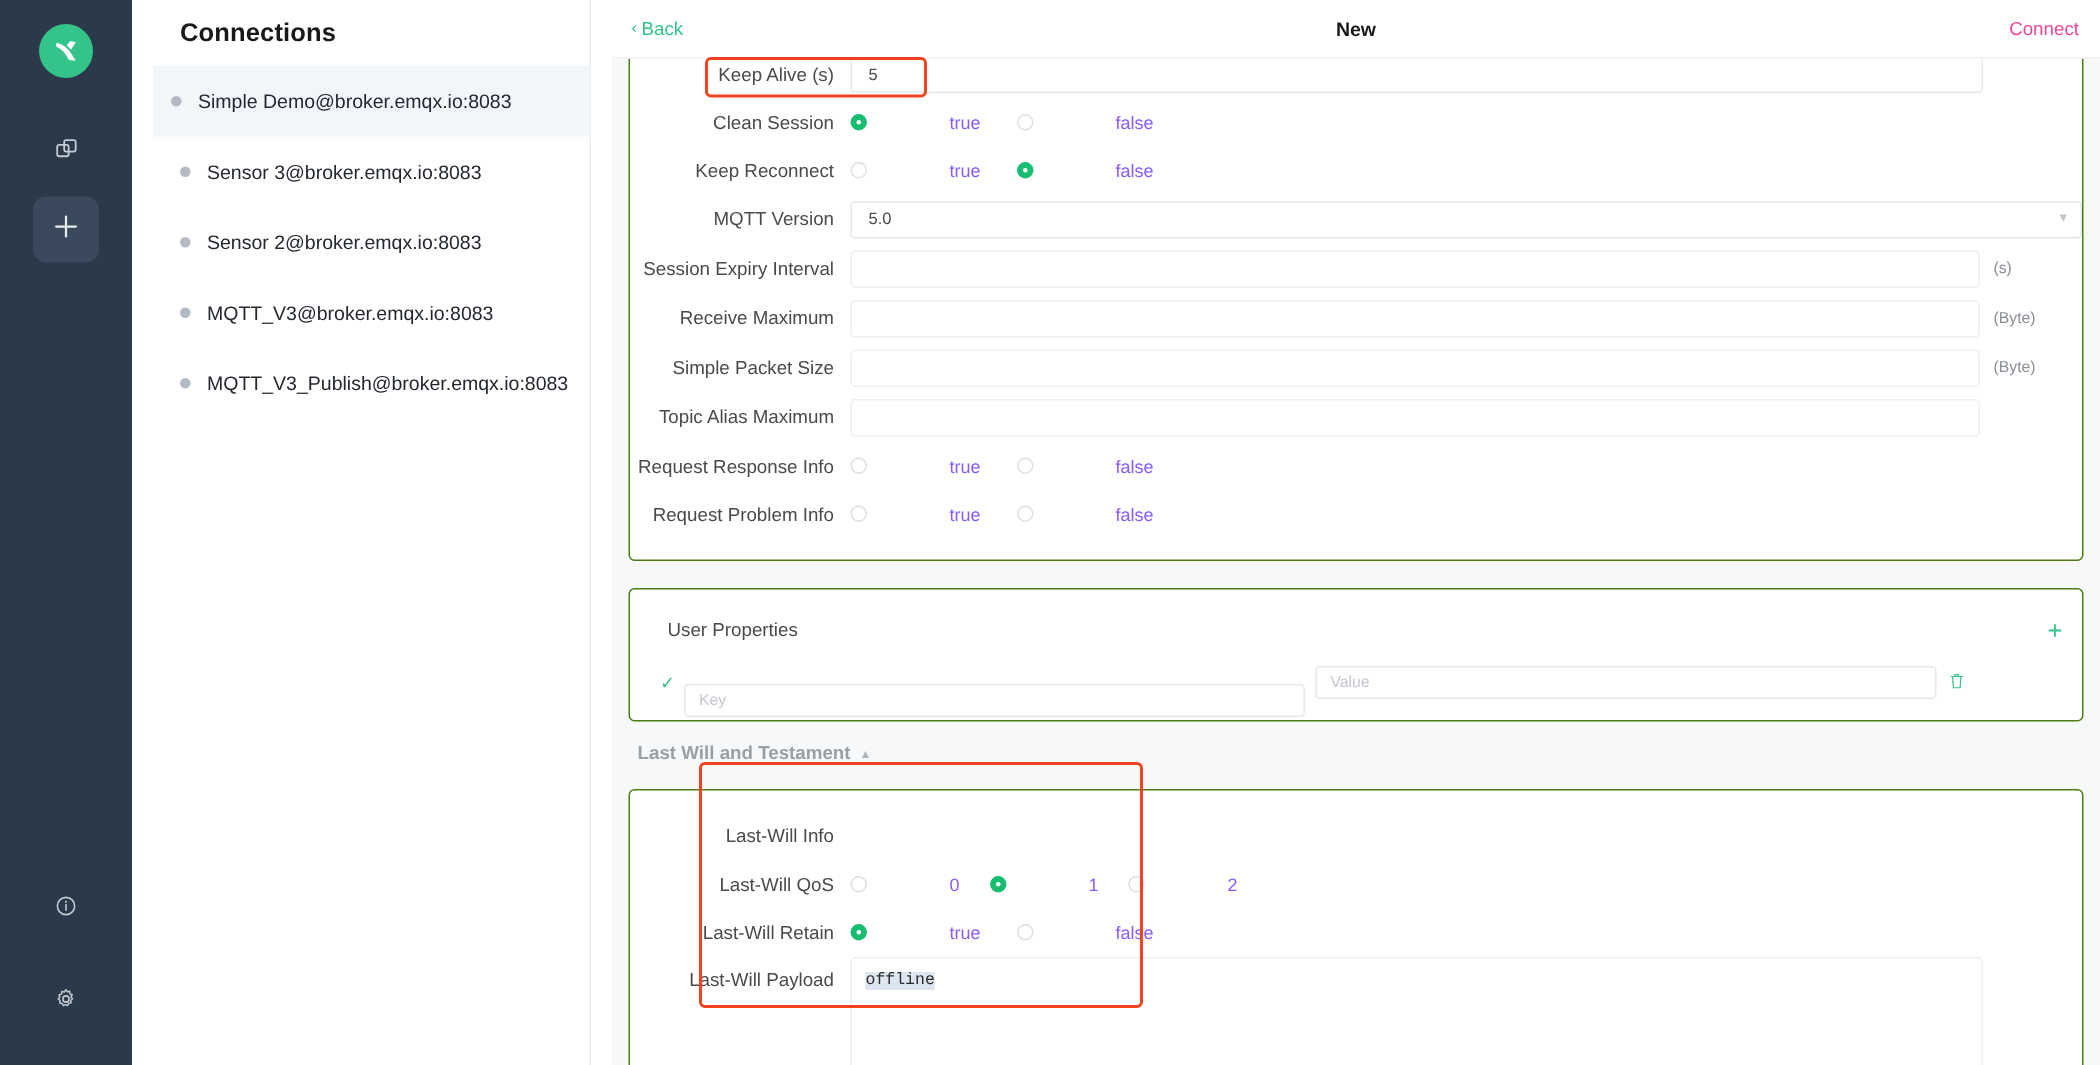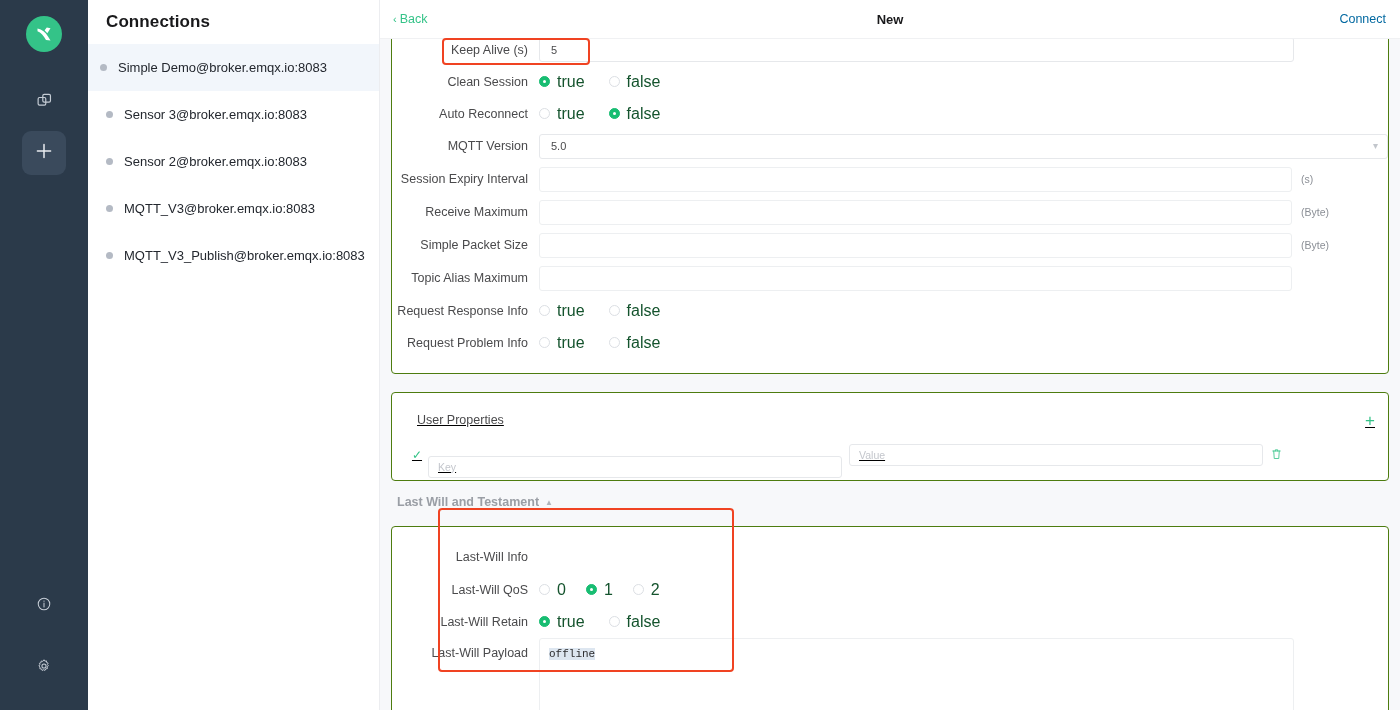--- a/index.html
+++ b/index.html
@@ -2,21 +2,21 @@
 <html><head>
 <meta charset="utf-8">
 <style>
   * { box-sizing: border-box; margin: 0; padding: 0; }
   html, body {
     width: 1400px; height: 710px;
     overflow: hidden;
     font-family: "Liberation Sans", sans-serif;
     background: #ffffff;
   }
-  .app { display: flex; width: 1400px; height: 710px; }
+  .app { display: flex; width: 1400px; height: 710px; gap: 14px; }
 
   
   .rail {
     width: 88px; min-width: 88px; height: 710px;
     background: #2b3a4a;
     display: flex; flex-direction: column; align-items: center;
     position: relative;
   }
   .logo {
     width: 36px; height: 36px; border-radius: 50%;
@@ -77,34 +77,34 @@
   .back-btn {
     position: absolute; left: 13px; display: flex; align-items: center;
     font-size: 12.5px; color: #34c388;
   }
   .back-chev { margin-right: 3px; font-size: 11px; line-height: 1; }
   .top-title {
     width: 100%; text-align: center; font-size: 13px;
     font-weight: bold; color: #19191b;
   }
   .connect-btn {
-    position: absolute; right: 14px; font-size: 12.5px; color: #0369a1;
+    position: absolute; right: 14px; font-size: 12.5px; color: #ec4899;
   }
 
   
   .content {
     flex: 1; overflow: hidden; padding: 0 11px;
     background: #f7f8fa;
   }
   .card {
     background: #ffffff; border-radius: 4px;
     border: 1px solid #4d7c0f;
   }
   .card.sec1 { margin-top: -26px; padding: 20px 0 14px 0; }
-  .card.sec2 { margin-top: 18px; padding: 14px 0 10px 0; text-decoration: underline; }
+  .card.sec2 { margin-top: 18px; padding: 14px 0 10px 0; }
   .card.sec4 { margin-top: 10px; padding: 14px 0 0 0; height: 240px; }
 
   
   .row { display: flex; align-items: center; height: 31px; margin-bottom: 1px; }
   .row.tall { height: 32px; }
   .lbl {
     width: 147px; min-width: 147px; text-align: right;
     font-size: 12.5px; color: #4a4a4c; padding-right: 11px;
   }
   .inp {
@@ -130,21 +130,21 @@
   .rdot {
     width: 11px; height: 11px; border-radius: 50%;
     border: 1px solid #dcdfe4; background: #fff; margin-right: 7px;
     flex: none; position: relative;
   }
   .rdot.on { background: #18bd72; border-color: #18bd72; }
   .rdot.on::after {
     content: ""; position: absolute; left: 3px; top: 3px;
     width: 3.4px; height: 3.4px; border-radius: 50%; background: #fff;
   }
-  .rlabel { font-size: 16px; color: #14532d; }
+  .rlabel { font-size: 12px; color: #8b5cf6; margin-left: 48px; }
 
   
   .up-head {
     display: flex; align-items: center; justify-content: space-between;
     padding: 0 13px 0 25px; height: 26px;
   }
   .up-title { font-size: 12.5px; color: #4a4a4c; }
   .up-plus { color: #34c388; font-size: 17px; line-height: 1; }
   .up-row {
     display: flex; align-items: center; padding: 0 13px 0 14px;
@@ -289,21 +289,21 @@
               <span class="rlabel">true</span>
             </div>
             <div class="radio">
               <span class="rdot"></span>
               <span class="rlabel">false</span>
             </div>
           </div>
         </div>
 
         <div class="row">
-          <div class="lbl">Auto Reconnect</div>
+          <div class="lbl">Keep Reconnect</div>
           <div class="radios">
             <div class="radio">
               <span class="rdot"></span>
               <span class="rlabel">true</span>
             </div>
             <div class="radio">
               <span class="rdot on"></span>
               <span class="rlabel">false</span>
             </div>
           </div>

